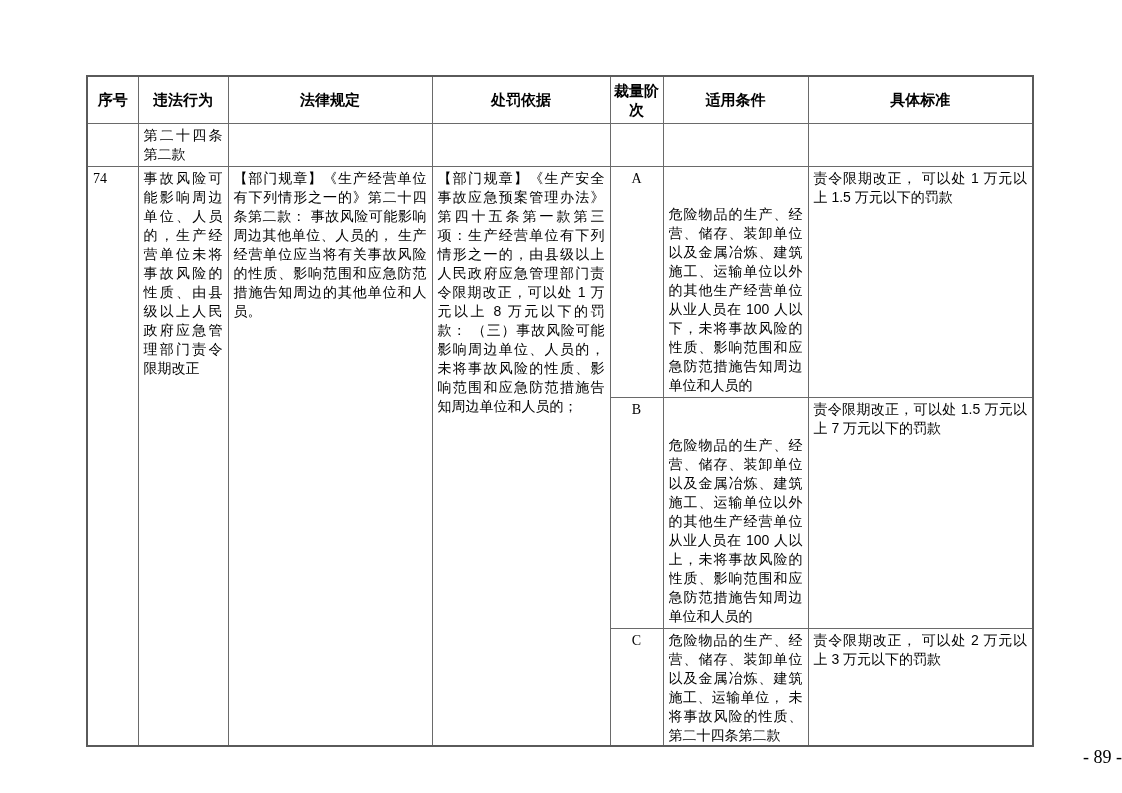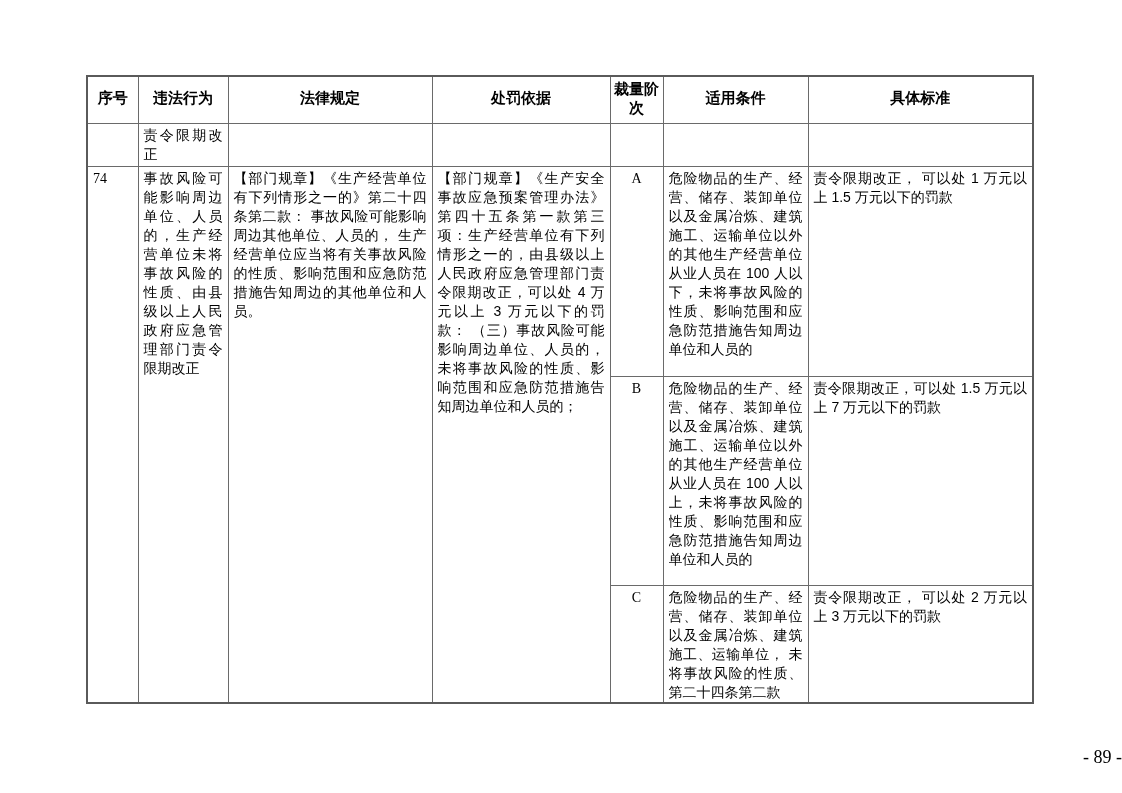--- a/index.html
+++ b/index.html
@@ -32,21 +32,21 @@
     overflow-wrap: break-word;
   }
   .doc-table th {
     font-weight: bold;
     font-size: 15px;
     line-height: 19px;
     text-align: center;
     vertical-align: middle;
     padding: 2px 3px;
   }
-  tr.row-header   { height: 47px; font-family: Liberation Mono, monospace; }
+  tr.row-header   { height: 47px; }
   tr.row-carry    { height: 36px; }
   tr.row-tier-a   { height: 210px; }
   tr.row-tier-b   { height: 209px; }
   tr.row-tier-c   { height: 116px; }
   .just {
     text-align: justify;
     text-align-last: left;
   }
   .v-mid   { vertical-align: middle; }
   .serial-cell {
@@ -54,21 +54,21 @@
     font-size: 15px;
     text-align: left;
     vertical-align: middle;
   }
   .tier-cell {
     font-family: "Liberation Serif", serif;
     font-size: 15px;
     text-align: center;
     vertical-align: middle;
   }
-  .clip-tall { max-height: 204px; overflow: hidden; }
+  .clip-tall { max-height: 204px; overflow: hidden; margin-top: 36px; }
   .clip-c    { max-height: 112px; overflow: hidden; }
   .page-number {
     position: absolute;
     top: 747px;
     left: 0;
     width: 1122px;
     text-align: right;
     font-family: "Liberation Serif", serif;
     font-size: 18px;
     color: #000000;
@@ -92,32 +92,32 @@
       <th>序号</th>
       <th>违法行为</th>
       <th>法律规定</th>
       <th>处罚依据</th>
       <th>裁量阶次</th>
       <th>适用条件</th>
       <th>具体标准</th>
     </tr>
     <tr class="row-carry">
       <td></td>
-      <td class="just">责令限期改正</td>
+      <td class="just">第二十四条第二款</td>
       <td></td>
       <td></td>
       <td></td>
       <td></td>
       <td></td>
     </tr>
     <tr class="row-tier-a">
       <td rowspan="3" class="serial-cell">74</td>
       <td rowspan="3" class="just v-mid">事故风险可能影响周边单位、人员的，生产经营单位未将事故风险的性质、由县级以上人民政府应急管理部门责令限期改正</td>
       <td rowspan="3" class="just">【部门规章】《生产经营单位有下列情形之一的》第二十四条第二款： 事故风险可能影响周边其他单位、人员的， 生产经营单位应当将有关事故风险的性质、影响范围和应急防范措施告知周边的其他单位和人员。</td>
-      <td rowspan="3" class="just">【部门规章】《生产安全事故应急预案管理办法》第四十五条第一款第三项：生产经营单位有下列情形之一的，由县级以上人民政府应急管理部门责令限期改正，可以处 4 万元以上 3 万元以下的罚款： （三）事故风险可能影响周边单位、人员的，未将事故风险的性质、影响范围和应急防范措施告知周边单位和人员的；</td>
+      <td rowspan="3" class="just">【部门规章】《生产安全事故应急预案管理办法》第四十五条第一款第三项：生产经营单位有下列情形之一的，由县级以上人民政府应急管理部门责令限期改正，可以处 1 万元以上 8 万元以下的罚款： （三）事故风险可能影响周边单位、人员的，未将事故风险的性质、影响范围和应急防范措施告知周边单位和人员的；</td>
       <td class="tier-cell">A</td>
       <td>
         <div class="just clip-tall">危险物品的生产、经营、储存、装卸单位以及金属冶炼、建筑施工、运输单位以外的其他生产经营单位从业人员在 100 人以下，未将事故风险的性质、影响范围和应急防范措施告知周边单位和人员的</div>
       </td>
       <td class="just v-mid">责令限期改正， 可以处 1 万元以上 1.5 万元以下的罚款</td>
     </tr>
     <tr class="row-tier-b">
       <td class="tier-cell">B</td>
       <td>
         <div class="just clip-tall">危险物品的生产、经营、储存、装卸单位以及金属冶炼、建筑施工、运输单位以外的其他生产经营单位从业人员在 100 人以上，未将事故风险的性质、影响范围和应急防范措施告知周边单位和人员的</div>

